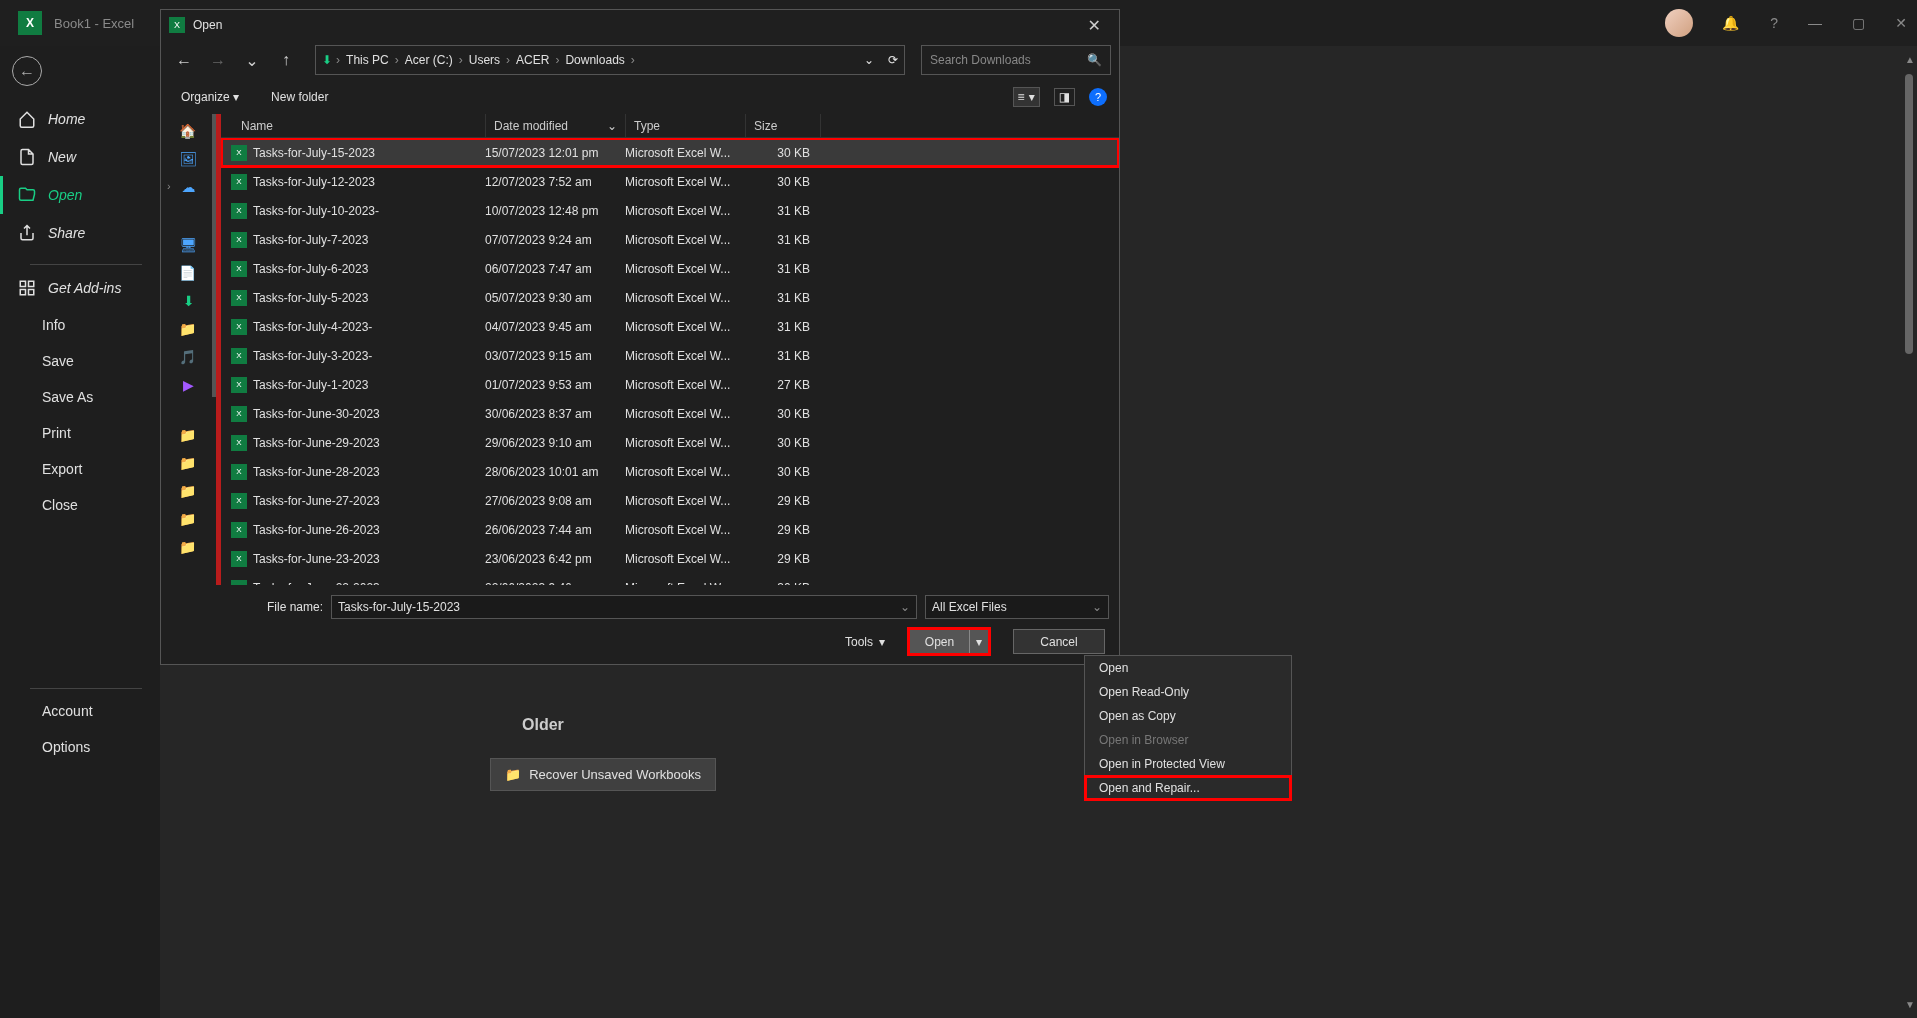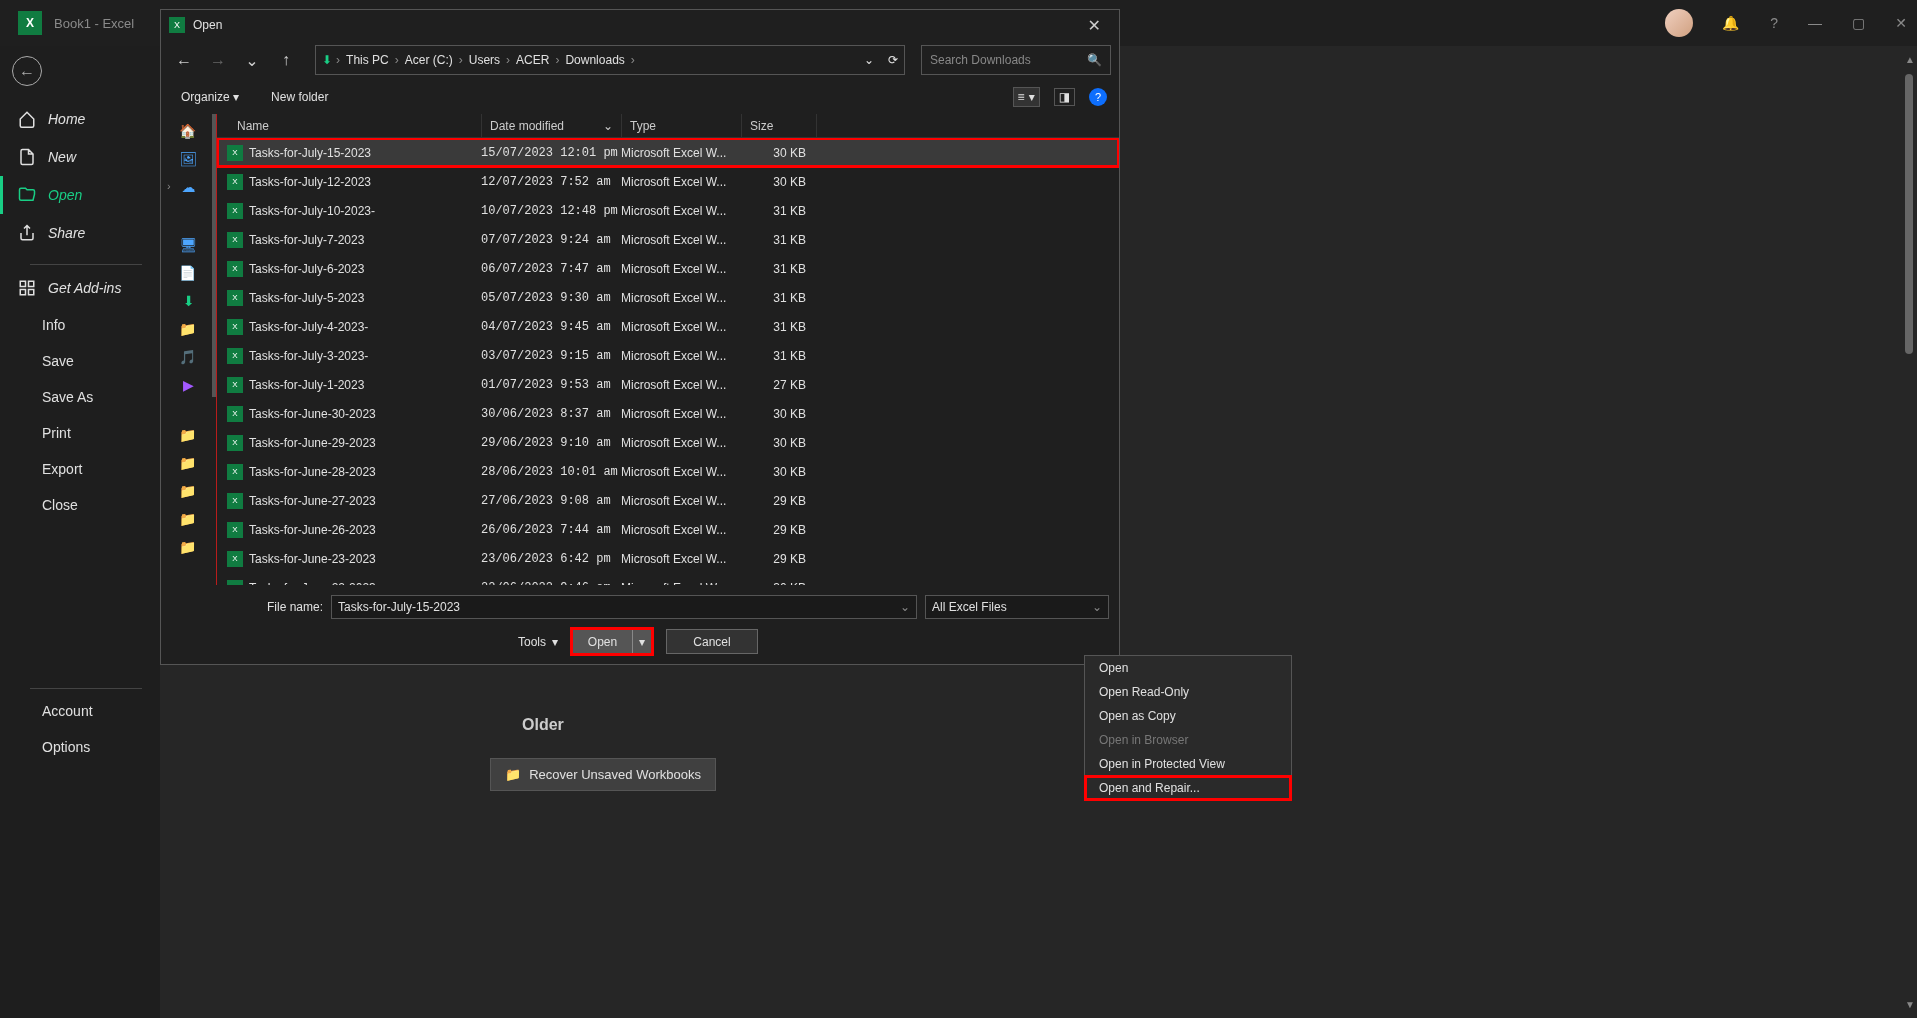--- a/index.html
+++ b/index.html
@@ -317,21 +317,21 @@
       width: 4px;
       height: 60%;
       background: #555;
     }
     
     .file-list {
       flex: 1;
       display: flex;
       flex-direction: column;
       overflow: hidden;
-      border-left: 1px solid #b91c1c;
+      border-left: 5px solid #b91c1c;
     }
     .file-header {
       display: flex;
       height: 24px;
       font-size: 12px;
       color: #ccc;
       border-bottom: 1px solid #333;
     }
     .fh-col {
       padding: 4px 8px;
@@ -371,21 +371,21 @@
     .file-xlsx-icon {
       width: 16px; height: 16px;
       background: #107c41;
       display: flex;
       align-items: center;
       justify-content: center;
       font-size: 8px;
       color: white;
     }
     .fc-name { width: 232px; white-space: nowrap; overflow: hidden; }
-    .fc-date { width: 140px; font-family: Liberation Mono, monospace; }
+    .fc-date { width: 140px; }
     .fc-type { width: 118px; white-space: nowrap; overflow: hidden; text-overflow: ellipsis; }
     .fc-size { width: 75px; text-align: right; padding-right: 8px;}
     
     
     .dialog-bottom {
       padding: 10px;
     }
     .filename-row {
       display: flex;
       align-items: center;
@@ -416,23 +416,23 @@
       border: 1px solid #555;
       padding: 0 6px;
       font-size: 12px;
       display: flex;
       align-items: center;
     }
     .filetype-select .dd { margin-left: auto; color: #888; }
     
     .button-row {
       display: flex;
-      justify-content: center;
-      align-items: center;
-      gap: 14px;
+      justify-content: flex-end;
+      align-items: center;
+      gap: 24px;
       padding-right: 4px;
     }
     .tools-label { font-size: 12px; display:flex; align-items:center; gap:6px;}
     .btn {
       height: 25px;
       border: 1px solid #666;
       background: #333;
       font-size: 12px;
       color: #e0e0e0;
       display: flex;

